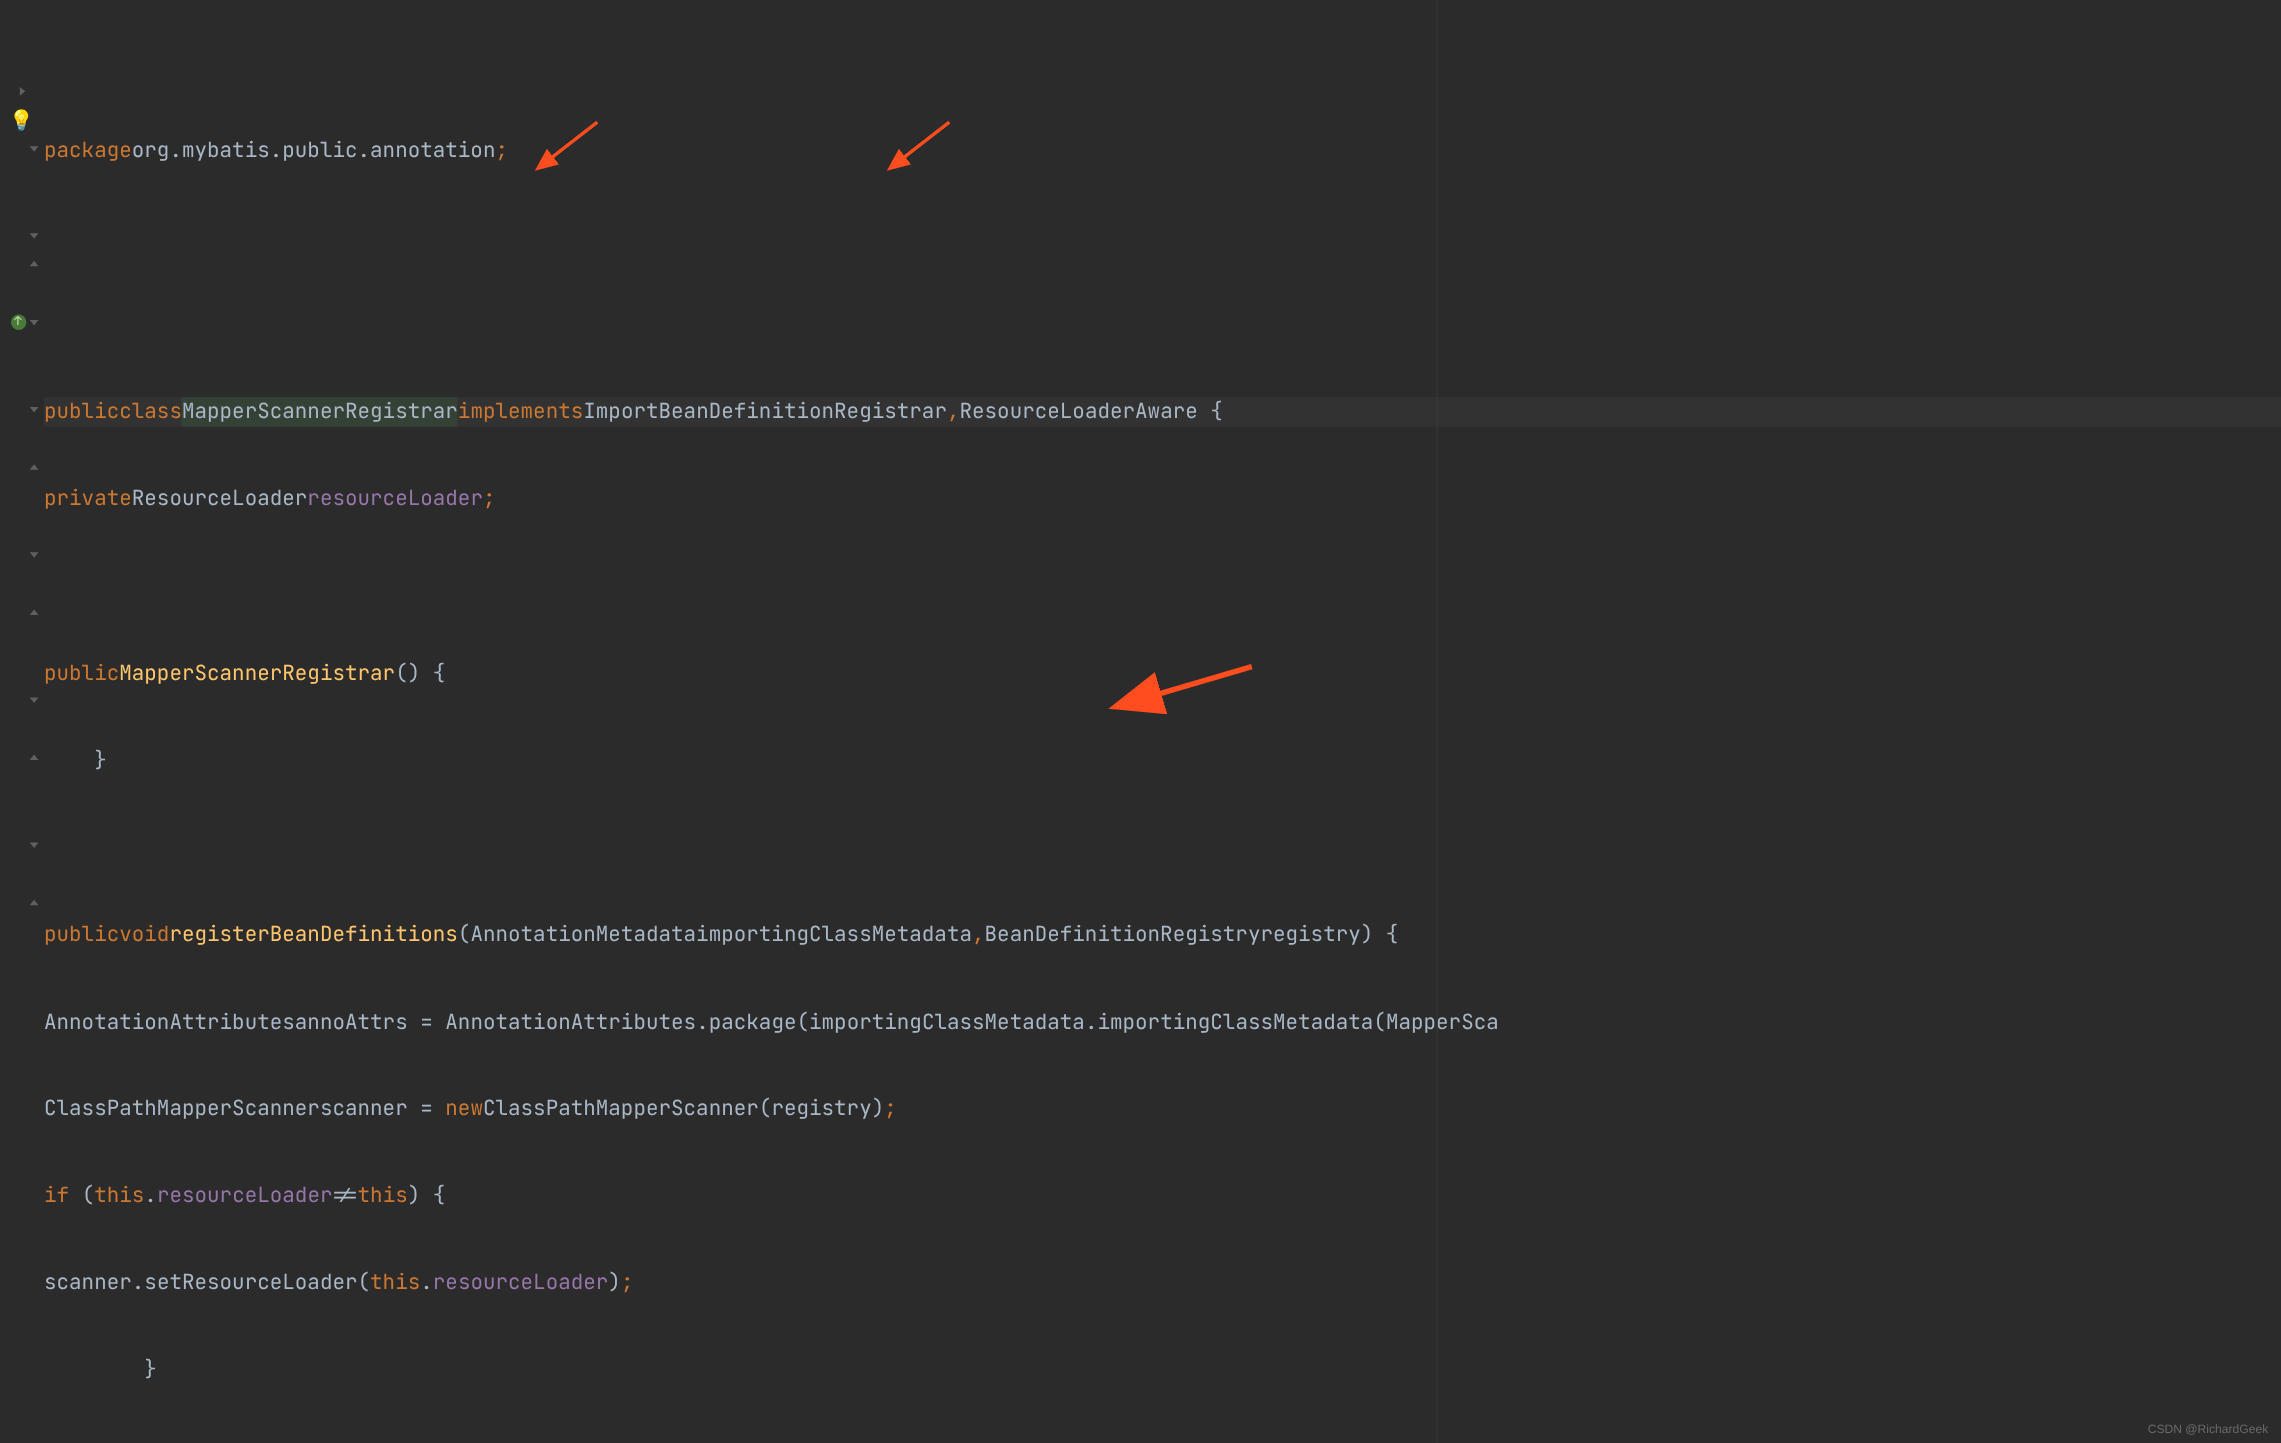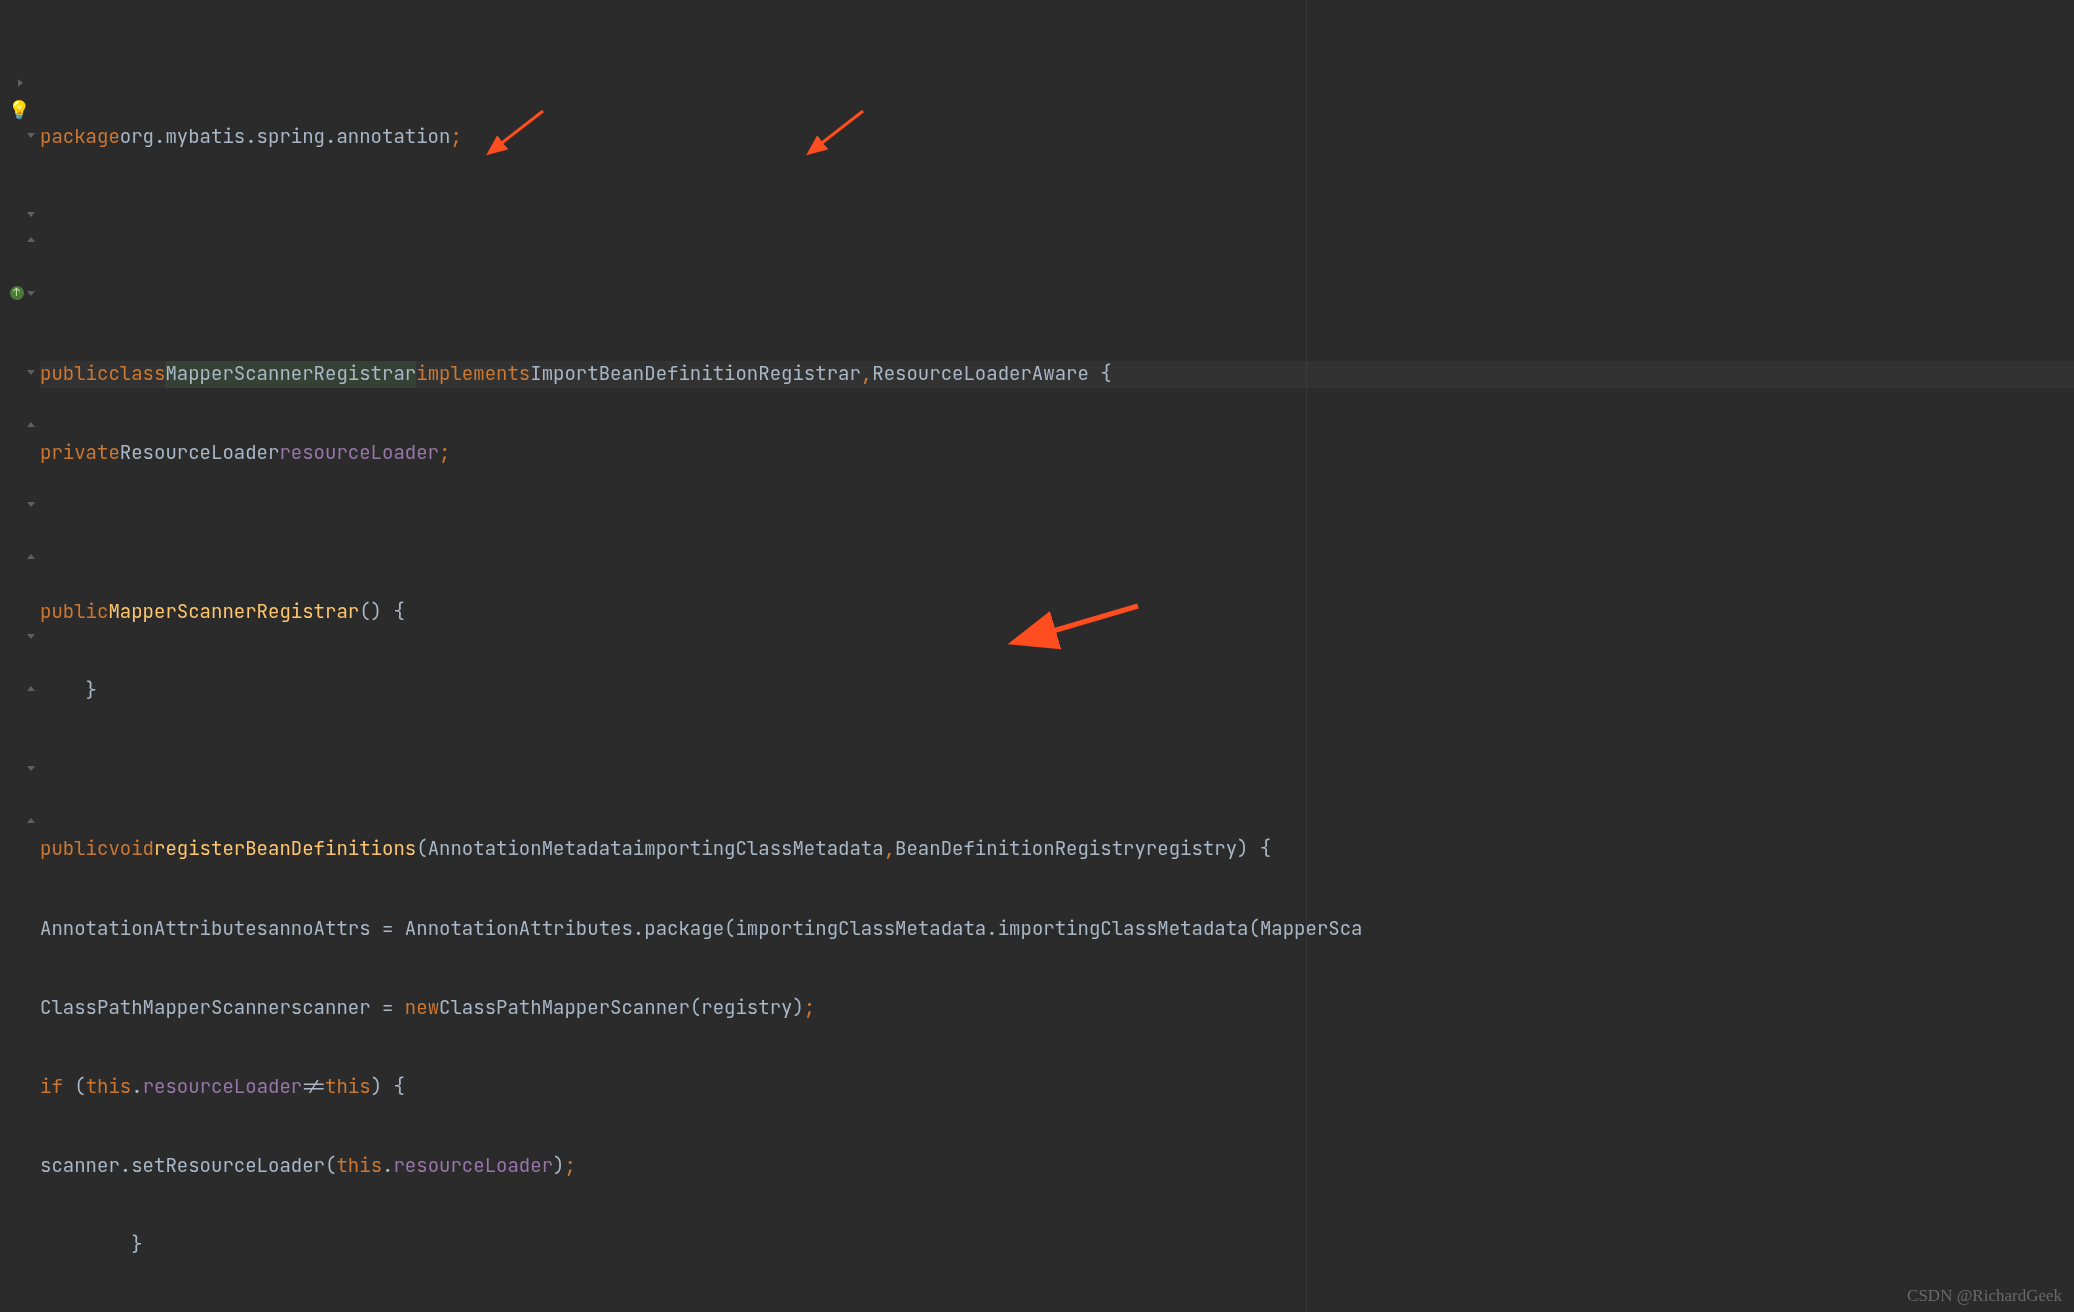--- a/index.html
+++ b/index.html
@@ -90,23 +90,23 @@
     pointer-events: none;
   }
   .arrow svg { overflow: visible; }
   .rmargin {
     position: absolute; top: 0; bottom: 0;
     width: 1px; background: #3a3a3a;
   }
   .watermark {
     position: absolute;
     bottom: 6px; right: 12px;
-    font-size: 17px;
+    font-size: 11px;
     color: #6a6a6a;
-    font-family: Liberation Serif, serif;
+    font-family: Liberation Sans, sans-serif;
   }
   .gutter-left-strip {
     position:absolute; left:0; top:0; bottom:0; width:8px;
   }
   .class-hl { background: #344134;}
 </style>
 </head>
 <body>
 
 <div class="editor">
@@ -161,21 +161,21 @@
         <span class="fold-btn fold-collapse"></span>
       </div>
     <div class="gutter-item" style="top:808px;justify-content:flex-end;padding-right:3px">
         <span class="fold-btn fold-up"></span>
       </div>
   </div>
 
   <div class="code-area">
     <div class="rmargin" style="left:1266px"></div>
 
-    <div class="line"><span class="kw">package</span> <span>org.mybatis.spring.annotation</span><span class="punc">;</span></div>
+    <div class="line"><span class="kw">package</span> <span>org.mybatis.public.annotation</span><span class="punc">;</span></div>
     <div class="line"></div>
     <div class="line"></div>
     <div class="line highlight-row"><span class="kw">public</span> <span class="kw">class</span> <span class="class-hl">MapperScannerRegistrar</span> <span class="kw">implements</span> <span>ImportBeanDefinitionRegistrar</span><span class="punc">,</span> <span>ResourceLoaderAware</span> {</div>
     <div class="line">    <span class="kw">private</span> <span>ResourceLoader</span> <span class="field">resourceLoader</span><span class="punc">;</span></div>
     <div class="line"></div>
     <div class="line">    <span class="kw">public</span> <span class="method">MapperScannerRegistrar</span>() {</div>
     <div class="line">    }</div>
     <div class="line"></div>
     <div class="line">    <span class="kw">public</span> <span class="kw">void</span> <span class="method">registerBeanDefinitions</span>(<span>AnnotationMetadata</span> <span>importingClassMetadata</span><span class="punc">,</span> <span>BeanDefinitionRegistry</span> <span>registry</span>) {</div>
     <div class="line">        <span>AnnotationAttributes</span> <span>annoAttrs</span> = <span>AnnotationAttributes</span>.<span>package</span>(<span>importingClassMetadata</span>.<span>importingClassMetadata</span>(<span>MapperSca</span></div>

